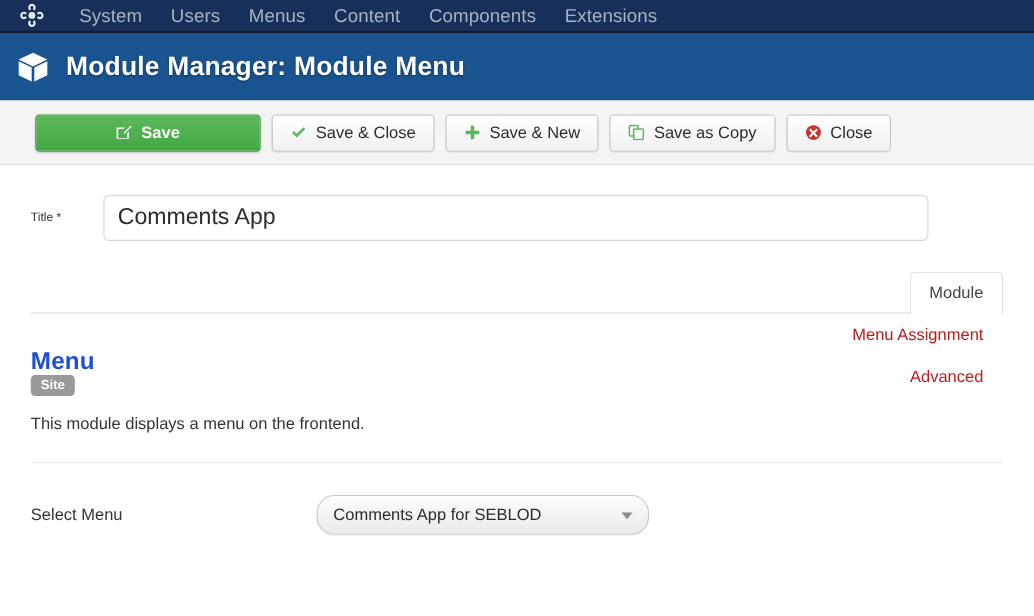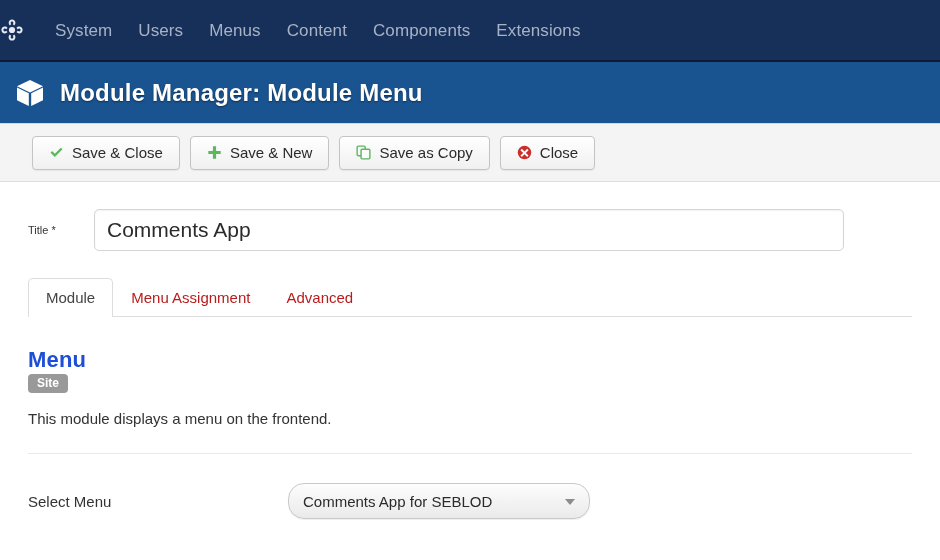--- a/index.html
+++ b/index.html
@@ -7,25 +7,26 @@
   body {
     width: 940px; height: 560px;
     background: #ffffff;
     font-family: "Liberation Sans", sans-serif;
     overflow: hidden;
     color: #333333;
   }
 
   
   .topnav {
-    height: 62px;
+    height: 30px;
     background: #17305a;
     border-bottom: 2px solid #0d1b33;
     display: flex;
     align-items: center;
+    padding-left: 17px;
   }
   .joomla-logo {
     width: 24px; height: 24px;
     position: relative;
     flex: 0 0 auto;
     margin-right: 18px;
   }
   .joomla-logo svg { display:block; }
   .topnav-item {
     color: #a7b2c4;
@@ -122,20 +123,21 @@
   }
 
   
   .tabs {
     margin-top: 28px;
     display: flex;
     align-items: flex-end;
     border-bottom: 1px solid #dddddd;
     height: 38px;
     position: relative;
+    flex-direction: column;
   }
   .tab {
     font-size: 15px;
     color: #b91c1c;
     padding: 0 17px;
     line-height: 37px;
     height: 38px;
     border: 1px solid transparent;
     border-bottom: none;
     border-radius: 5px 5px 0 0;
@@ -251,20 +253,29 @@
         <path d="M3 10.6 L14.8 16.3 L14.8 29 L3 23.3 Z" fill="#ffffff"></path>
         <path d="M29 10.6 L17.2 16.3 L17.2 29 L29 23.3 Z" fill="#ffffff"></path>
       </g>
     </svg>
   </span>
   <span class="pagehead-title">Module Manager: Module Menu</span>
 </div>
 
 <div class="toolbar">
 
+  <div class="btn btn-primary">
+    <span class="ico">
+      <svg class="ico" viewBox="0 0 16 16" aria-hidden="true">
+        <path d="M1 3h8.2L7.6 4.6H2.6v8.8h8.8V8.6L13 7v7H1z" fill="#ffffff"></path>
+        <path d="M14.7 1.3l1 1-6.4 6.4-1.5.5.5-1.5z" fill="#ffffff"></path>
+      </svg>
+    </span>
+    <span>Save</span>
+  </div>
 
   <div class="btn">
     <span class="ico">
       <svg class="ico" viewBox="0 0 16 16" aria-hidden="true">
         <path d="M6.2 12.8 1.6 8.2l1.8-1.8 2.8 2.8 6.4-6.4 1.8 1.8z" fill="#5cb85c"></path>
       </svg>
     </span>
     <span>Save &amp; Close</span>
   </div>
 

